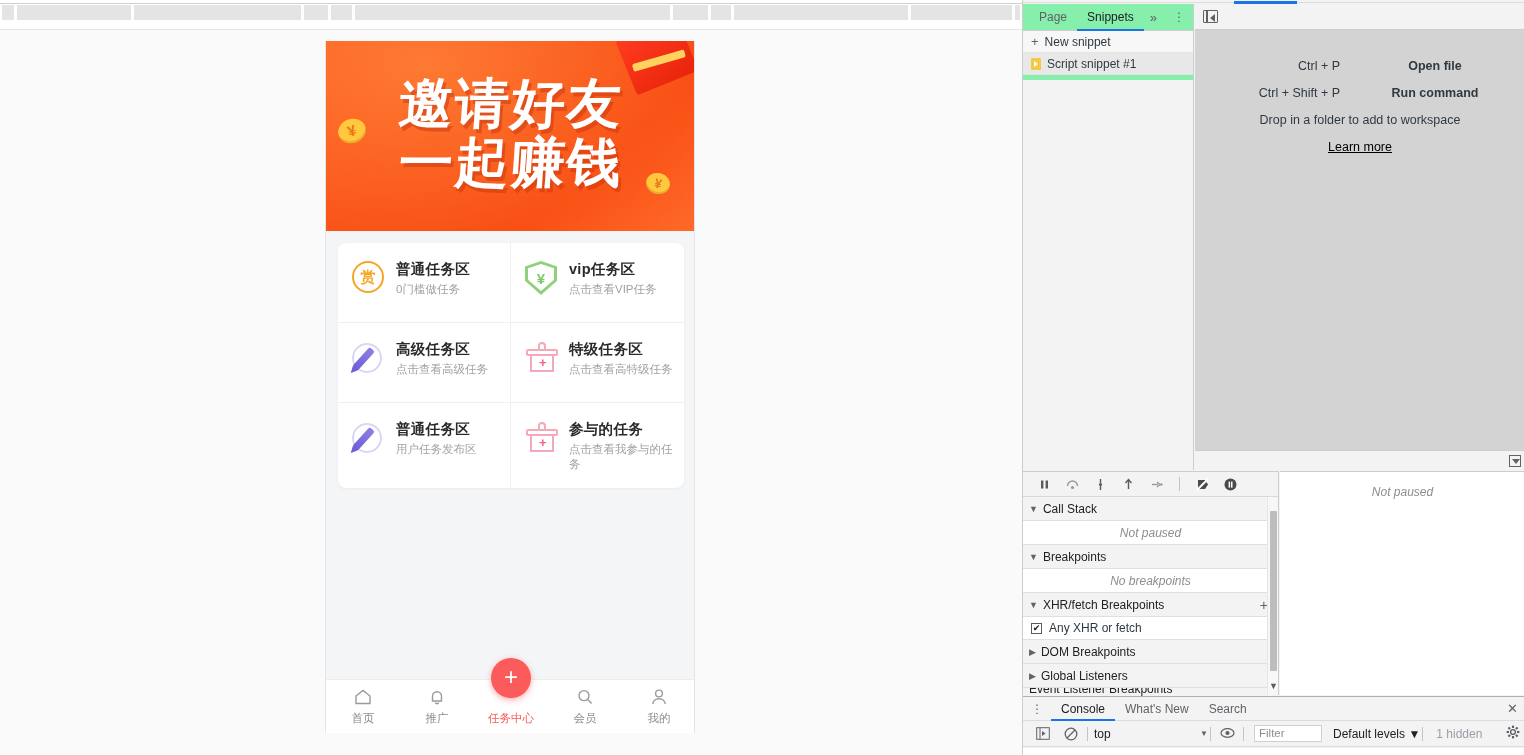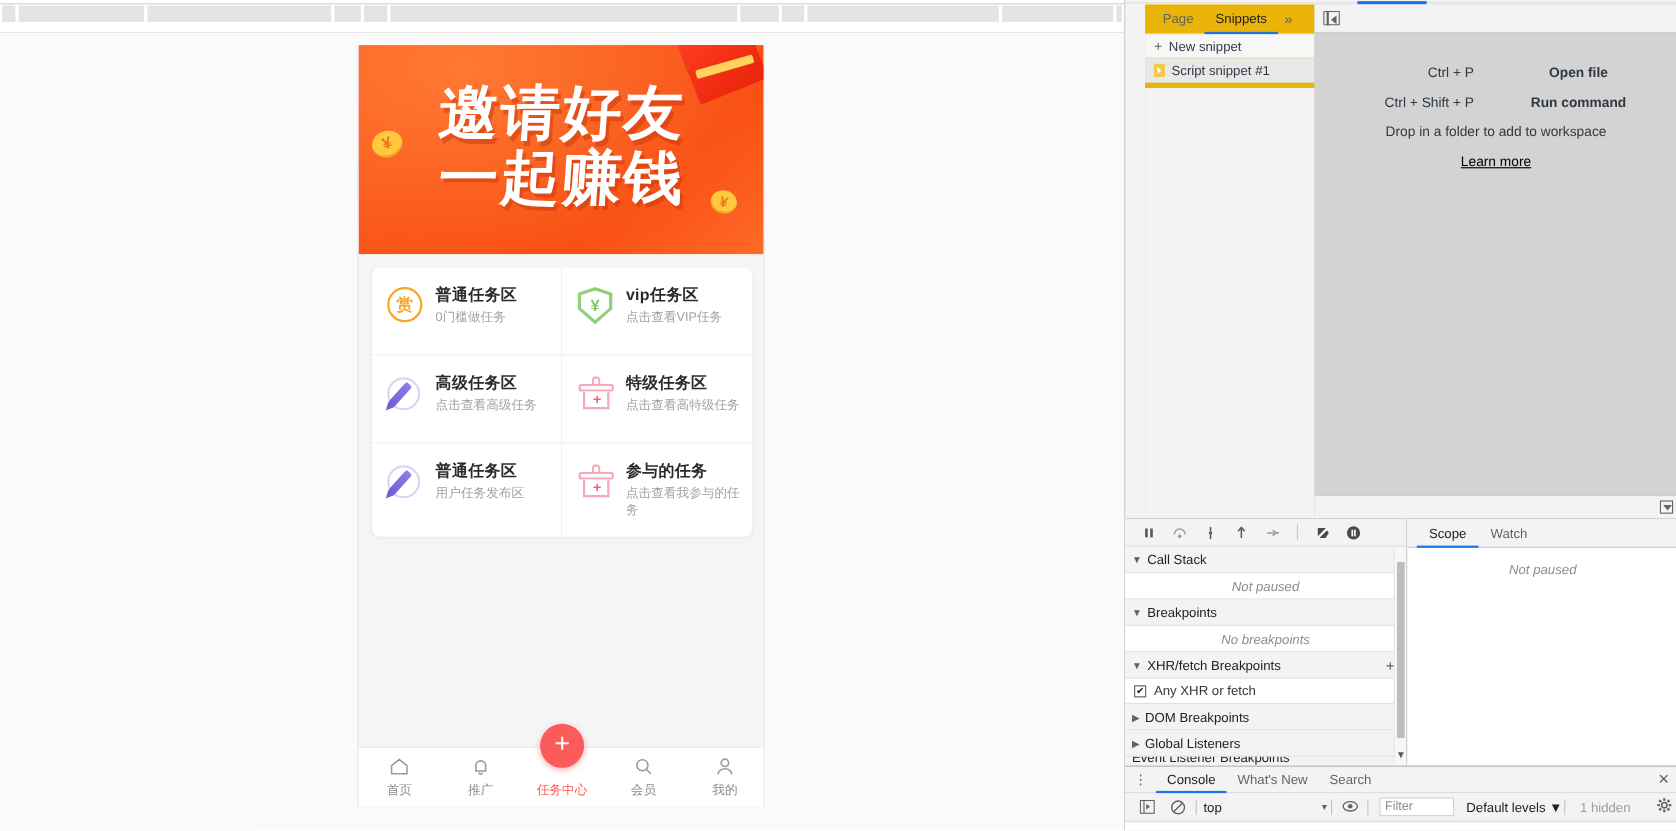--- a/index.html
+++ b/index.html
@@ -208,22 +208,22 @@
     background: #f3f3f3;
     font-family: "Liberation Sans", sans-serif;
     font-size: 12px; color: #303942;
     border-left: 1px solid #cdcdcd;
   }
   .dt-toprule { position:absolute; left:0; top:0; width:502px; height:3px; background:#f3f3f3; border-bottom:1px solid #dcdcdc; }
   .accent-bar { position:absolute; left: 211px; top: 1px; width: 63px; height: 4px; background:#1a73e8; }
 
   
   #nav-pane {
-    position: absolute; left: 18px; top: 4px; width: 171px; height: 466px;
-    background: #eab308; border-right: 1px solid #cdcdcd;
+    position: absolute; left: 0; top: 4px; width: 171px; height: 466px;
+    background: #86efac; border-right: 1px solid #cdcdcd;
   }
   .nav-tabs {
     height: 27px; display: flex; align-items: center; gap: 0;
     border-bottom: 1px solid #cdcdcd; padding-left: 6px;
   }
   .nav-tab {
     padding: 0 10px; height: 27px; line-height: 27px; font-size: 12px; color: #5f6368;
   }
   .nav-tab.active { color: #202124; border-bottom: 2px solid #1a73e8; font-weight: 500; }
   .nav-more { padding: 0 6px; color:#5f6368; font-size: 13px; line-height: 27px; }
@@ -644,24 +644,20 @@
           </div>
         </div>
 
       <div class="dbg-scroll">
         <div class="dbg-thumb"></div>
         <div class="dbg-arrow">▼</div>
       </div>
     </div>
 
     <div id="dbg-right">
-      <div class="scope-tabs">
-        <div class="scope-tab active">Scope</div>
-        <div class="scope-tab">Watch</div>
-      </div>
       <div class="scope-body">Not paused</div>
     </div>
 
     <div id="drawer">
       <div class="drawer-tabs">
         <span class="dots-v">⋮</span>
         <div class="dtab active">Console</div>
         <div class="dtab">What's New</div>
         <div class="dtab">Search</div>
         <span class="drawer-close">✕</span>

